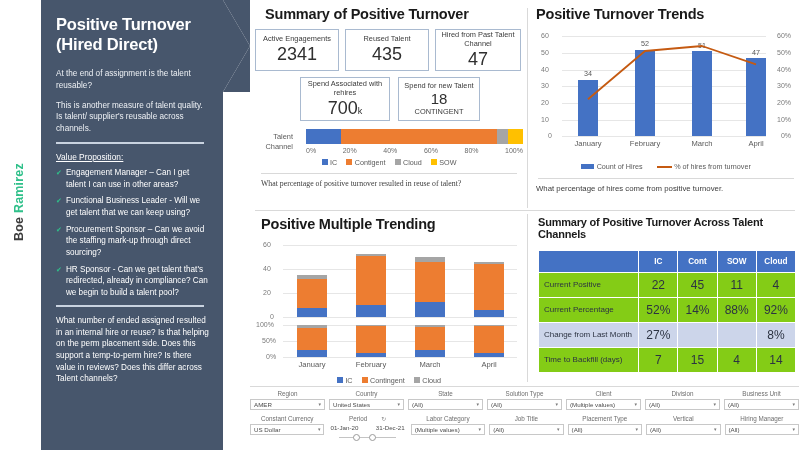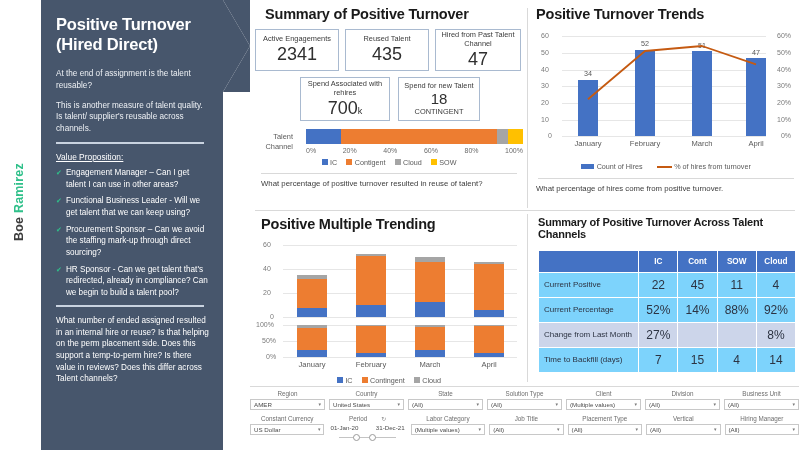--- a/index.html
+++ b/index.html
@@ -94,21 +94,21 @@
   table.sum th {
     background: #4472c4; color: #fff; font-size: 8.2px; font-weight: bold;
     text-align: center; padding: 6px 2px; border: 1px solid #ffffff;
   }
   table.sum th.blank { background:#4472c4; }
   table.sum td {
     border: 1px solid #ffffff; padding: 5px 4px; color: #2c3342; text-align: center;
     font-size: 12px;
   }
   table.sum td.rowhdr { text-align: left; padding-left: 5px; font-size: 8px; }
-  tr.r-light td { background: #7dd3fc; margin-top: 30px; }
+  tr.r-light td { background: #84cc16; margin-top: 30px; }
   tr.r-dark td { background: #ccd5ea; }
 
   
   .filters { position: absolute; left: 250px; top: 386px; width: 549px; height: 64px; }
   .frow { display: flex; gap: 4px; }
   .fcell { flex: 1; }
   .flabel { font-size: 6.3px; color: #6d6d6d; text-align: center; line-height: 1.4; }
   .fbox {
     border: 1px solid #c8c8c8; background: #fff; height: 11px;
     display: flex; align-items: center; justify-content: space-between;
@@ -222,21 +222,21 @@
     </div>
 
     <div class="legend" style="margin-top:4px;">
       <span><span class="sw" style="background:#4472c4;"></span><span>IC</span></span>
       <span><span class="sw" style="background:#ed7d31;"></span><span>Contigent</span></span>
       <span><span class="sw" style="background:#a5a5a5;"></span><span>Cloud</span></span>
       <span><span class="sw" style="background:#ffc000;"></span><span>SOW</span></span>
     </div>
 
     <div class="divider-h" style="position:relative; margin:6px 6px 5px 6px; width:auto;"></div>
-    <div class="note" style="padding:0 6px;">What percentage of positive turnover resulted in reuse of talent?</div>
+    <div class="note" style="padding:0 6px;font-family:Liberation Serif, serif;">What percentage of positive turnover resulted in reuse of talent?</div>
   </div>
 
   <div class="panel" style="left:536px; top:6px; width:260px; height:200px;">
     <div class="panel-h">Positive Turnover Trends</div>
 
     <div style="position:relative; width:258px; height:120px; margin-top:8px;">
 
       <div class="gridline" style="top:6px; left:26px; right:28px;"></div>
       <div class="gridline" style="top:22.7px; left:26px; right:28px;"></div>
       <div class="gridline" style="top:39.3px; left:26px; right:28px;"></div>

